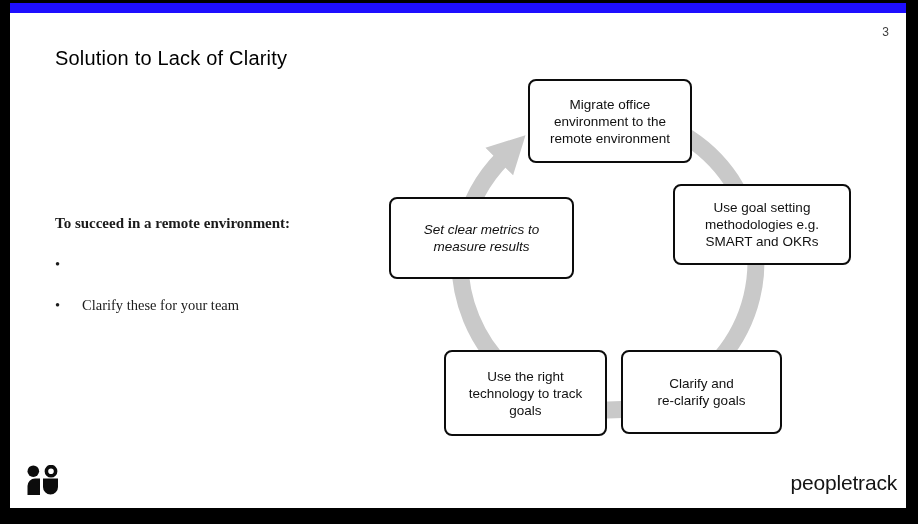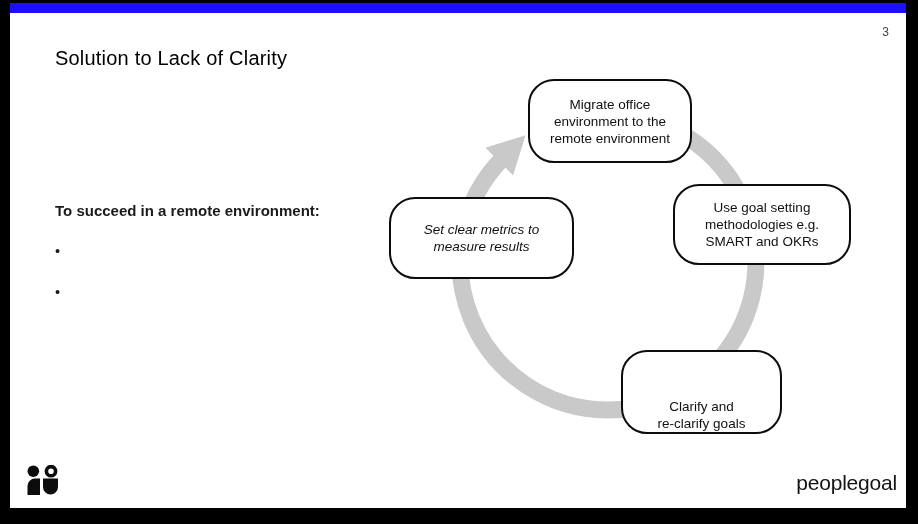--- a/index.html
+++ b/index.html
@@ -7,38 +7,38 @@
   .screen {
     position:relative; width:918px; height:524px; background:#000;
     font-family:"Liberation Sans", sans-serif; overflow:hidden;
   }
   .accent-bar { position:absolute; left:10px; top:3px; width:896px; height:10px; background:#1e0eff; }
   .slide { position:absolute; left:10px; top:13px; width:896px; height:495px; background:#ffffff; }
 
   .page-number { position:absolute; top:12px; right:17px; font-size:12px; color:#3f3f3f; }
   .slide-title { position:absolute; left:45px; top:34px; font-size:20px; font-weight:400; color:#000; letter-spacing:0.2px; }
 
-  .left-panel { position:absolute; left:45px; top:189px; width:310px; color:#1b1b1b; }
+  .left-panel { position:absolute; left:45px; top:202px; width:310px; color:#1b1b1b;font-family:Liberation Serif, serif; }
   .intro { font-weight:700; font-size:15px; white-space:nowrap; margin-bottom:22px; }
   .bullet-list { list-style:none; }
   .bullet-item { display:flex; margin-bottom:21px; font-size:14.5px; line-height:20px; }
   .bullet-marker { width:27px; flex:0 0 27px; }
   .bullet-text { width:270px; }
 
   .cycle-svg { position:absolute; left:0; top:0; pointer-events:none; }
 
   .step-box {
     position:absolute; display:flex; align-items:center; justify-content:center;
-    text-align:center; background:#ffffff; border:2.5px solid #0c0c0c; border-radius:26px;
+    text-align:center; background:#ffffff; border:2.5px solid #0c0c0c; border-radius:8px;
     font-size:13.5px; line-height:17px; color:#111;
   }
   .step-box span { white-space:pre-line; }
   .step-top          { left:518px; top:66px;  width:164px; height:84px; }
   .step-right        { left:663px; top:171px; width:178px; height:81px; }
-  .step-bottom-right { left:611px; top:337px; width:161px; height:84px;align-items:flex-end; }
+  .step-bottom-right { left:611px; top:337px; width:161px; height:84px; }
   .step-bottom-left  { left:434px; top:337px; width:163px; height:86px; }
   .step-left         { left:379px; top:184px; width:185px; height:82px;font-style:italic; }
 
   .brand-icon { position:absolute; left:17px; top:452px; }
   .logo { position:absolute; right:9px; top:458px; font-size:21px; color:#141414; letter-spacing:-0.2px; }
   .logo-bold { font-weight:400; }
 </style>
 </head>
 <body>
 
@@ -52,20 +52,21 @@
     <div class="slide-title">Solution to Lack of Clarity</div>
 
     <div class="left-panel">
       <div class="intro">To succeed in a remote environment:</div>
       <ul class="bullet-list">
         <li class="bullet-item">
           <span class="bullet-marker">•</span>
         </li>
         <li class="bullet-item">
           <span class="bullet-marker">•</span>
+          <span class="bullet-text">Clarify these for your team</span>
         </li>
       </ul>
     </div>
 
     <svg class="cycle-svg" width="896" height="495" viewBox="0 0 896 495">
       <defs>
         <marker id="arrowhead" viewBox="0 0 10 10" refX="1.5" refY="5" markerWidth="2.3" markerHeight="2.6" orient="auto">
           <path d="M0 0 L9.5 5 L0 10 Z" fill="#c9c9c9"></path>
         </marker>
       </defs>
@@ -79,30 +80,35 @@
     </div>
     <div class="step-box step-right">
       <span>Use goal setting
 methodologies e.g.
 SMART and OKRs</span>
     </div>
     <div class="step-box step-bottom-right">
       <span>Clarify and
 re-clarify goals</span>
     </div>
+    <div class="step-box step-bottom-left">
+      <span>Use the right
+technology to track
+goals</span>
+    </div>
     <div class="step-box step-left">
       <span>Set clear metrics to
 measure results</span>
     </div>
 
     <svg class="brand-icon" width="34" height="32" viewBox="0 0 34 32">
       <circle cx="6.3" cy="6.2" r="5.8" fill="#0c0c0c"></circle>
       <circle cx="24" cy="6.2" r="4.6" fill="none" stroke="#0c0c0c" stroke-width="3.6"></circle>
       <path d="M0.5 30 V21 A7.5 7.5 0 0 1 8 13.5 H13 V30 Z" fill="#0c0c0c"></path>
       <path d="M16 13.5 H31 V22 A7.5 7.5 0 0 1 23.5 29.5 A7.5 7.5 0 0 1 16 22 Z" fill="#0c0c0c"></path>
     </svg>
 
     <div class="logo">
-      <span class="logo-bold">people</span><span class="logo-light">goal</span>
+      <span class="logo-bold">people</span><span class="logo-light">track</span>
     </div>
 
   </div>
 </div>
 
 </body></html>

